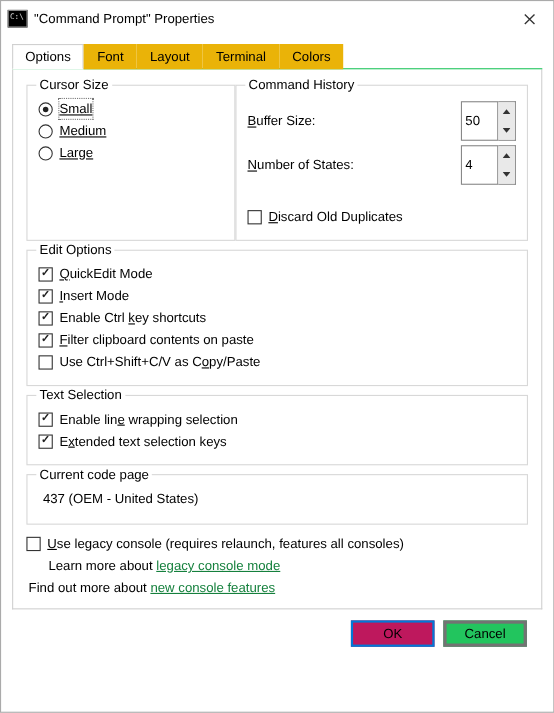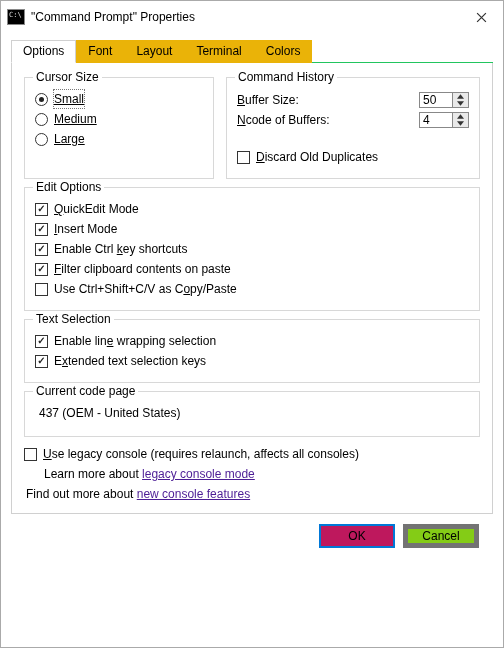--- a/index.html
+++ b/index.html
@@ -8,45 +8,45 @@
   .app-icon { width: 18px; height: 16px; background: #000; margin-right: 6px; position: relative; border:1px solid #888; }
   .app-icon::before { content:"C:\\"; color:#dadada; font-size:7px; position:absolute; top:1px; left:1px; font-family:monospace; }
   .title { font-size: 12px; flex:1; }
   .close { width: 44px; height: 30px; display:flex; align-items:center; justify-content:center; }
   .close svg { width:11px; height:11px; }
   .tabs-wrap { padding: 6px 10px 10px 10px; }
   .tabs { display:flex; border-bottom:1px solid #22c55e; position:relative; }
   .tab { padding: 3px 11px 4px 11px; font-size:12px; border:1px solid transparent; border-bottom:none; position:relative; top:1px; background:#eab308; cursor:default; }
   .tab.active { border-color:#d0d0d0; background:#fff; border-bottom:1px solid #fff; }
   .panel { border:1px solid #d0d0d0; border-top:none; padding: 14px 12px 12px 12px; }
-  .row2 { display:flex; gap:12px; }
+  .row2 { display:flex; gap:0; }
   .group { border:1px solid #d8d8d8; padding: 10px 10px 10px 10px; position:relative; margin-bottom:8px; }
   .group-title { position:absolute; top:-8px; left:8px; background:#fff; padding:0 3px; font-size:12px; }
   .cursor-box { flex: 0 0 190px; }
   .history-box { flex: 1; }
   .radio-row, .chk-row { display:flex; align-items:center; font-size:12px; margin: 2px 0; line-height:18px; }
   .radio { width:13px; height:13px; border:1px solid #333; border-radius:50%; margin-right:6px; display:inline-flex; align-items:center; justify-content:center; }
   .radio.checked::after { content:""; width:5px; height:5px; background:#222; border-radius:50%; display:block; }
   .dotfocus { outline:1px dotted #777; outline-offset:0; }
   .chk { width:13px; height:13px; border:1px solid #333; margin-right:6px; display:inline-flex; align-items:center; justify-content:center; font-size:10px; line-height:10px; }
   .chk.checked::after { content:"✓"; color:#222; font-weight:bold; }
   .hist-row { display:flex; align-items:center; font-size:12px; margin:4px 0; }
   .hist-label { flex:1; }
-  .spin { display:flex; align-items:stretch; height:16px; }
+  .spin { display:flex; align-items:stretch; height:36px; }
   .spin input { width:34px; border:1px solid #888; font-size:12px; padding:1px 3px; }
   .spin-btns { display:flex; flex-direction:column; border:1px solid #888; border-left:none; width:16px; }
   .spin-btn { flex:1; display:flex; align-items:center; justify-content:center; background:#e9e9e9; }
   .spin-btn svg { width:7px; height:5px; }
   .freestand { margin: 6px 0 4px 0; }
   .under { text-decoration: underline; text-underline-offset:1px; }
-  .linklike { color:#4c1d95; text-decoration:underline; cursor:pointer; }
+  .linklike { color:#15803d; text-decoration:underline; cursor:pointer; }
   .indent { margin-left:20px; font-size:12px; }
   .codepage { font-size:12px; padding:4px 2px 6px 4px; }
   .bottom-buttons { display:flex; justify-content:flex-end; gap:8px; padding:10px 14px; }
-  .btn { min-width:76px; height:24px; border:5px solid #737373; background:#84cc16; font-size:12px; display:flex; align-items:center; justify-content:center; }
+  .btn { min-width:76px; height:24px; border:3px solid #737373; background:#22c55e; font-size:12px; display:flex; align-items:center; justify-content:center; }
   .btn.primary { border:2px solid #0078d7; background:#be185d; }
   .plain { font-size:12px; margin:6px 0 0 2px; }
 </style>
 </head>
 <body>
 
 <div class="titlebar">
   <div class="app-icon"></div>
   <div class="title">"Command Prompt" Properties</div>
   <div class="close">
@@ -97,21 +97,21 @@
                 </div>
               <div class="spin-btn">
                   <svg viewBox="0 0 8 5">
                     <path d="M0 0 L4 5 L8 0 Z" fill="#333"></path>
                   </svg>
                 </div>
             </div>
           </div>
         </div>
         <div class="hist-row">
-          <span class="hist-label"><span class="under">N</span><span>code of Buffers:</span></span>
+          <span class="hist-label"><span class="under">N</span><span>umber of States:</span></span>
           <div class="spin">
             <input value="4" style="">
             <div class="spin-btns">
               <div class="spin-btn">
                   <svg viewBox="0 0 8 5">
                     <path d="M0 5 L4 0 L8 5 Z" fill="#333"></path>
                   </svg>
                 </div>
               <div class="spin-btn">
                   <svg viewBox="0 0 8 5">
@@ -164,21 +164,21 @@
         </div>
     </div>
 
     <div class="group">
       <div class="group-title">Current code page</div>
       <div class="codepage">437   (OEM - United States)</div>
     </div>
 
     <div class="chk-row freestand">
       <span class="chk"></span>
-      <span><span class="under">U</span><span>se legacy console (requires relaunch, affects all consoles)</span></span>
+      <span><span class="under">U</span><span>se legacy console (requires relaunch, features all consoles)</span></span>
     </div>
     <div class="indent">
       <span>Learn more about </span><span class="linklike">legacy console mode</span>
     </div>
 
     <div class="plain">
       <span>Find out more about </span><span class="linklike">new console features</span>
     </div>
 
   </div>

